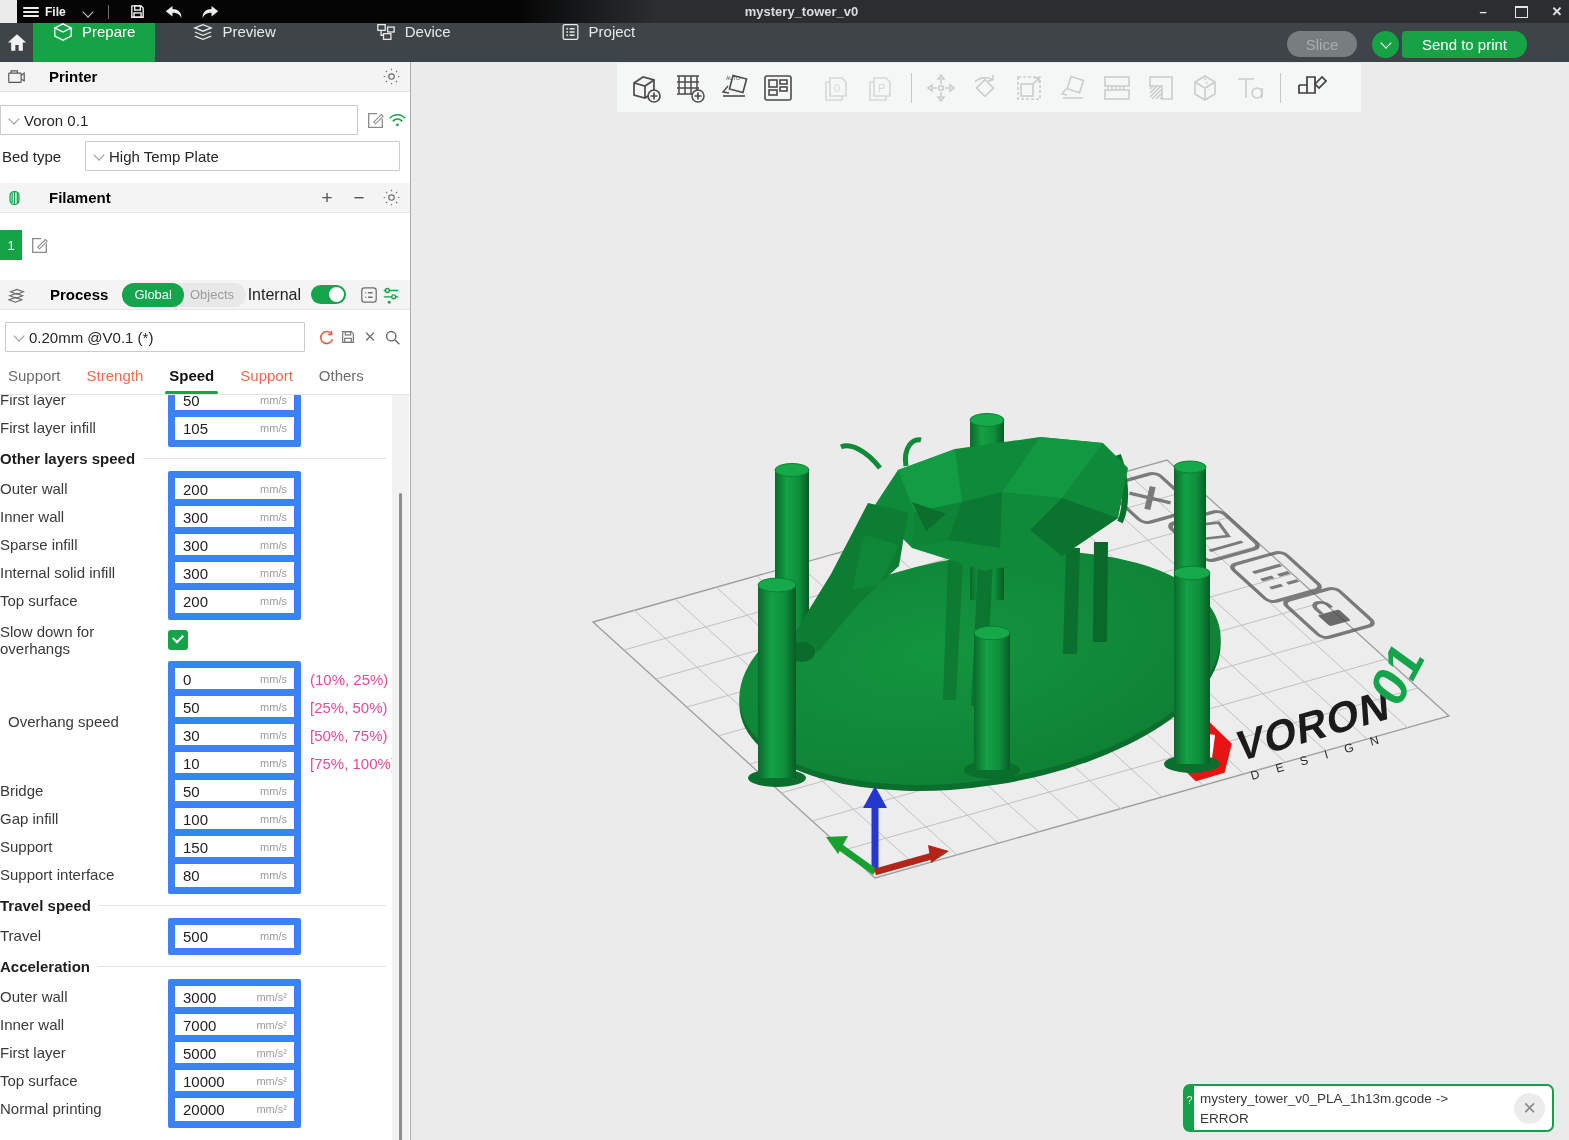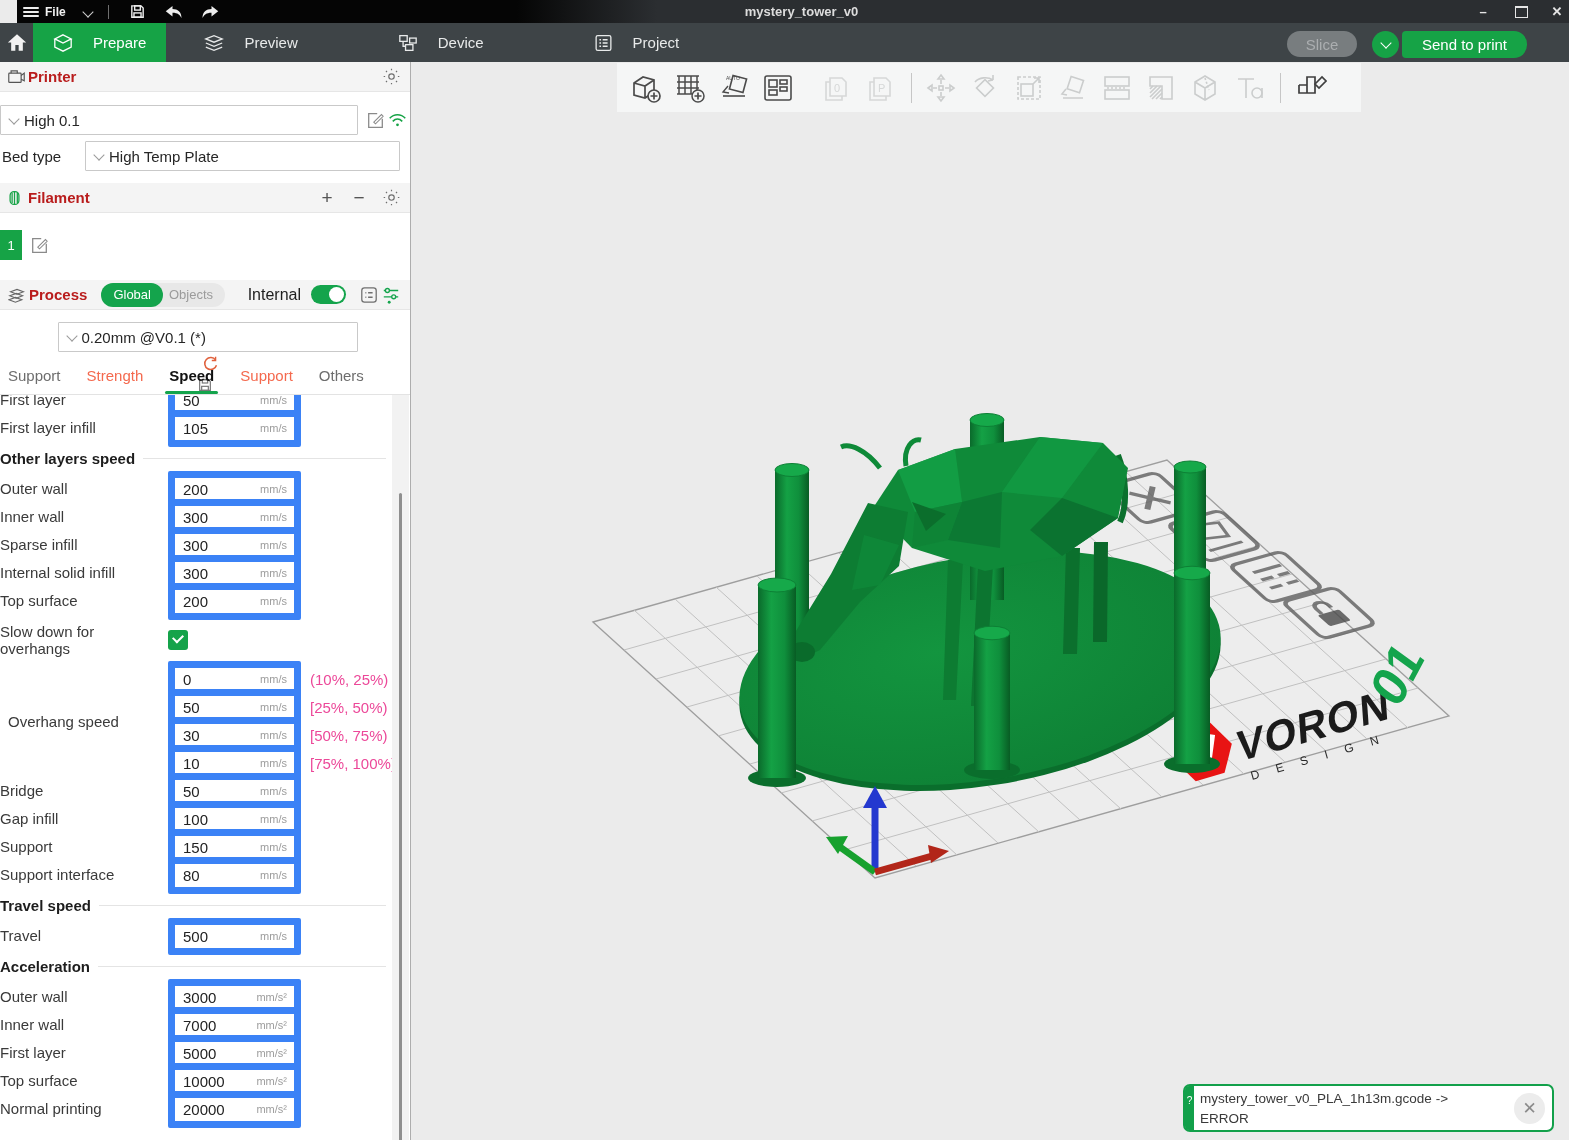--- a/index.html
+++ b/index.html
@@ -20,52 +20,52 @@
         transform:rotate(-45deg);display:inline-block;}
   .tb-sep{width:1px;height:14px;background:#6f6f6f;margin:0 14px 0 16px;}
   .tb-ic{width:30px;height:20px;display:flex;align-items:center;justify-content:center;margin-right:6px;}
   #win-title{position:absolute;left:0;right:0;text-align:center;font-size:13px;color:#dddddd;pointer-events:none;}
   .winctl{position:absolute;top:0;height:23px;width:34px;display:flex;align-items:center;justify-content:center;color:#e5e5e5;font-size:13px;}
   #btn-min{right:86px;} #btn-max{right:48px;} #btn-close{right:12px;}
   .maxbox{width:11px;height:9px;border:1.5px solid #e5e5e5;border-top-width:2.5px;}
 
   
   #navbar{left:0;top:23px;width:1569px;height:39px;background:#3e4447;display:flex;align-items:center;z-index:29;}
-  .nav-tab{height:39px;display:flex;align-items:center;gap:20px;color:#e8eaea;font-size:15px;padding:0 20px;}
+  .nav-tab{height:39px;display:flex;gap:9px;color:#e8eaea;font-size:15px;padding:0 20px;}
   .nav-tab.active{background:#16a346;color:#fff;}
   .nav-ic svg{display:block;}
   #home-btn{width:33px;height:39px;display:flex;align-items:center;justify-content:center;}
   #slice-btn{position:absolute;right:212px;top:8px;width:70px;height:26px;border-radius:13px;
      background:#787d7f;color:#abaeb0;font-size:15px;display:flex;align-items:center;justify-content:center;}
   #send-chev{position:absolute;right:170px;top:8px;width:27px;height:27px;border-radius:50%;
      background:#16a346;display:flex;align-items:center;justify-content:center;}
   #send-btn{position:absolute;right:42px;top:8px;width:125px;height:27px;border-radius:4px 13px 13px 4px;
      background:#16a346;color:#fff;font-size:15px;display:flex;align-items:center;justify-content:center;}
 
   
   #panel{left:0;top:62px;width:410px;height:1078px;background:#fff;border-right:1px solid #adadad;z-index:20;}
   .sec-head{display:flex;align-items:center;height:29px;background:#f4f4f4;border-bottom:1px solid #e6e6e6;padding:0 8px;}
-  .sec-head .t{font-size:15px;color:#b91c1c;font-weight:bold;margin-left:3px;flex:0 0 auto;}
+  .sec-head .t{font-size:15px;color:#000000;font-weight:bold;margin-left:24px;flex:0 0 auto;}
   .spacer{flex:1;}
   .ghost-ic{color:#6f6f6f;display:flex;align-items:center;justify-content:center;width:22px;height:22px;font-size:17px;}
   .combo{position:relative;height:28px;border:1px solid #c9c9c9;background:#fff;display:flex;align-items:center;border-radius:1px;}
   .combo .chev{border-color:#9a9a9a;margin:0 6px 3px 9px;}
   .combo .cv{font-size:15px;color:#262626;}
   .rowline{display:flex;align-items:center;}
   .lblsm{font-size:15px;color:#262626;}
 
   .badge1{width:22px;height:30px;background:#16a346;color:#fff;font-size:13px;display:flex;align-items:center;justify-content:center;}
 
   .pill{height:24px;border-radius:12px;background:#e8e8e8;display:flex;align-items:center;}
   .pill .on{height:24px;border-radius:12px;background:#14a44c;color:#fff;font-size:13px;display:flex;align-items:center;padding:0 12px;}
   .pill .off{color:#9b9b9b;font-size:13px;padding:0 12px 0 6px;}
   .toggle{width:35px;height:19px;border-radius:10px;background:#14a44c;position:relative;}
   .toggle .knob{position:absolute;right:2px;top:2px;width:15px;height:15px;border-radius:50%;background:#fff;}
 
-  #preset-row{position:absolute;left:0;top:260px;width:410px;flex-direction:column;}
+  #preset-row{position:absolute;left:0;top:260px;width:410px;}
   .proc-tabs{position:absolute;left:0;top:294px;width:410px;height:38px;display:flex;align-items:flex-end;
      border-bottom:1px solid #e3e3e3;}
   .ptab{font-size:15px;color:#6d6d6d;padding:0 0 10px 0;margin-left:26px;position:relative;}
   .ptab:first-child{margin-left:8px;}
   .ptab.mod{color:#f4694e;}
   .ptab.active{color:#111;font-weight:bold;}
   .ptab.active::after{content:"";position:absolute;left:-4px;right:-4px;bottom:0;height:3px;background:#14a44c;border-radius:2px;}
 
   
   #settings{position:absolute;left:0;top:333px;width:392px;height:745px;overflow:hidden;}
@@ -216,21 +216,21 @@
       <svg width="17" height="17" viewBox="0 0 20 20" fill="none" stroke="#6f6f6f" stroke-width="1.4">
         <circle cx="10" cy="10" r="3.2"></circle>
           <path d="M10 2.5 V0.8 M10 19.2 V17.5 M17.5 10 H19.2 M0.8 10 H2.5 M15.3 4.7 L16.5 3.5 M3.5 16.5 L4.7 15.3 M15.3 15.3 L16.5 16.5 M3.5 3.5 L4.7 4.7"></path>
       </svg>
     </div>
   </div>
   <div class="abs" style="left:0;top:43px;width:410px;">
     <div class="rowline">
       <div class="combo" style="width:356px">
         <span class="chev"></span>
-        <span class="cv">High 0.1</span>
+        <span class="cv">Voron 0.1</span>
       </div>
       <div class="ghost-ic" style="margin-left:6px">
         <svg width="17" height="17" viewBox="0 0 20 20" fill="none" stroke="#8a8a8a" stroke-width="1.5">
           <path d="M18 8 V18 H2 V2 H12"></path>
             <path d="M8 12 L17 3 L19 5 L10 14 Z" stroke-width="1.2"></path>
         </svg>
       </div>
       <div class="ghost-ic">
         <svg width="19" height="15" viewBox="0 0 22 17" fill="none" stroke="#16a346" stroke-width="1.8">
           <path d="M2 6 C7 0.5 15 0.5 20 6"></path>

